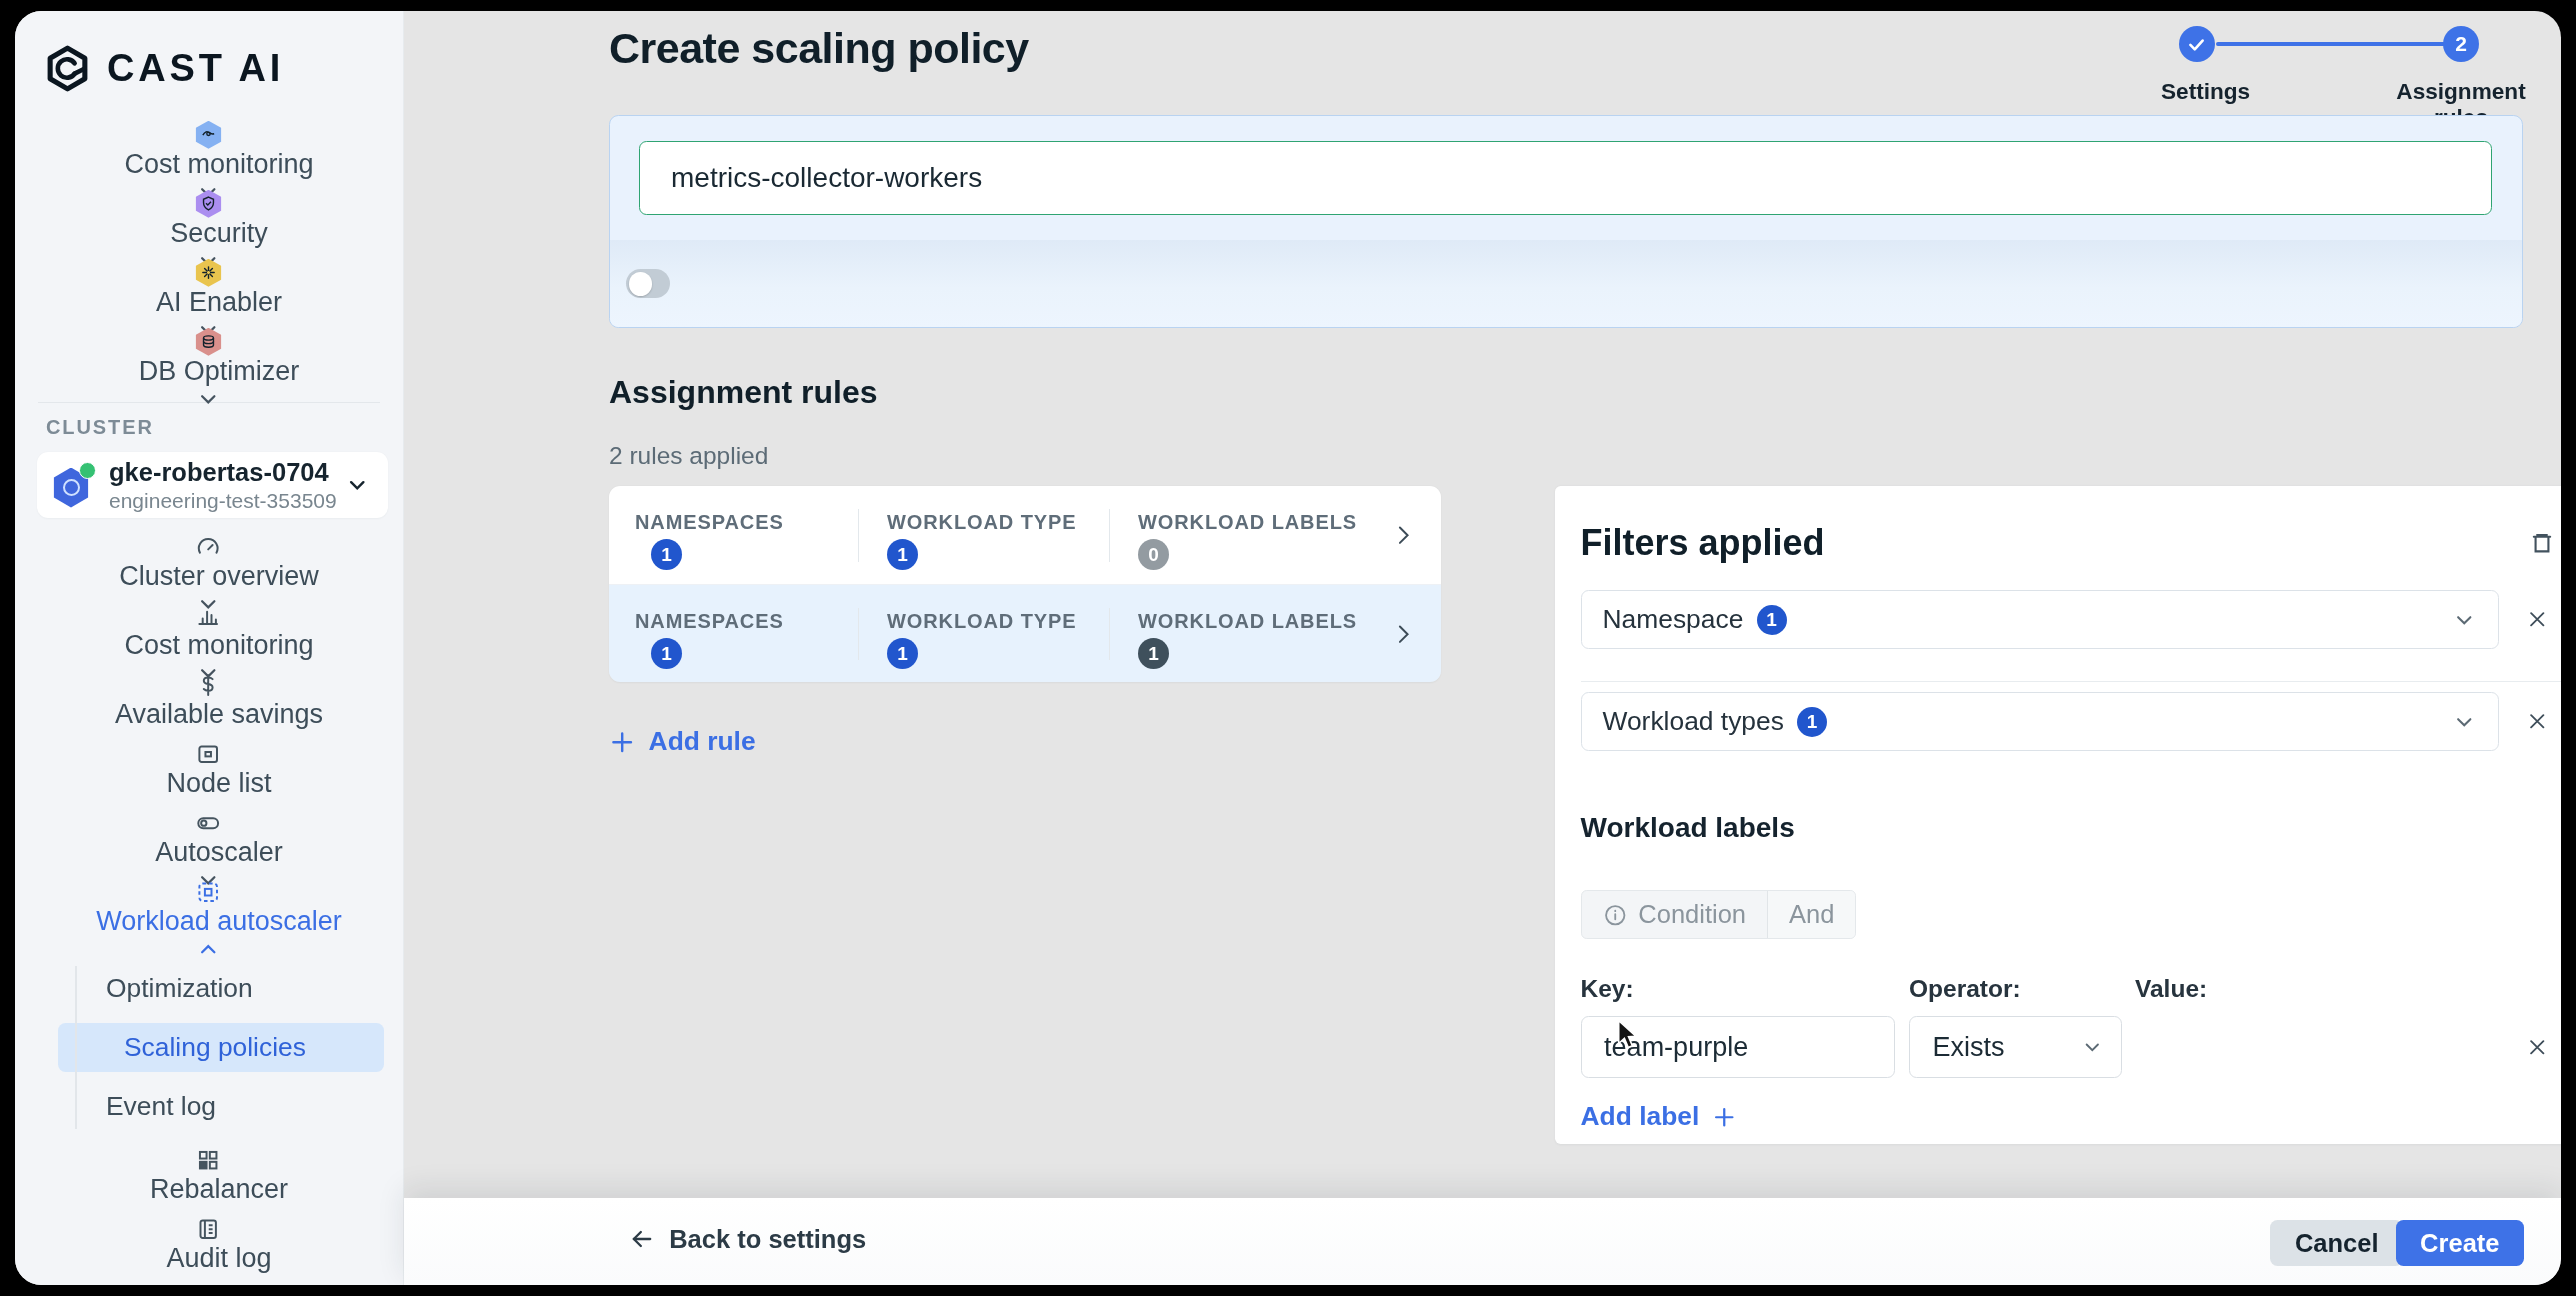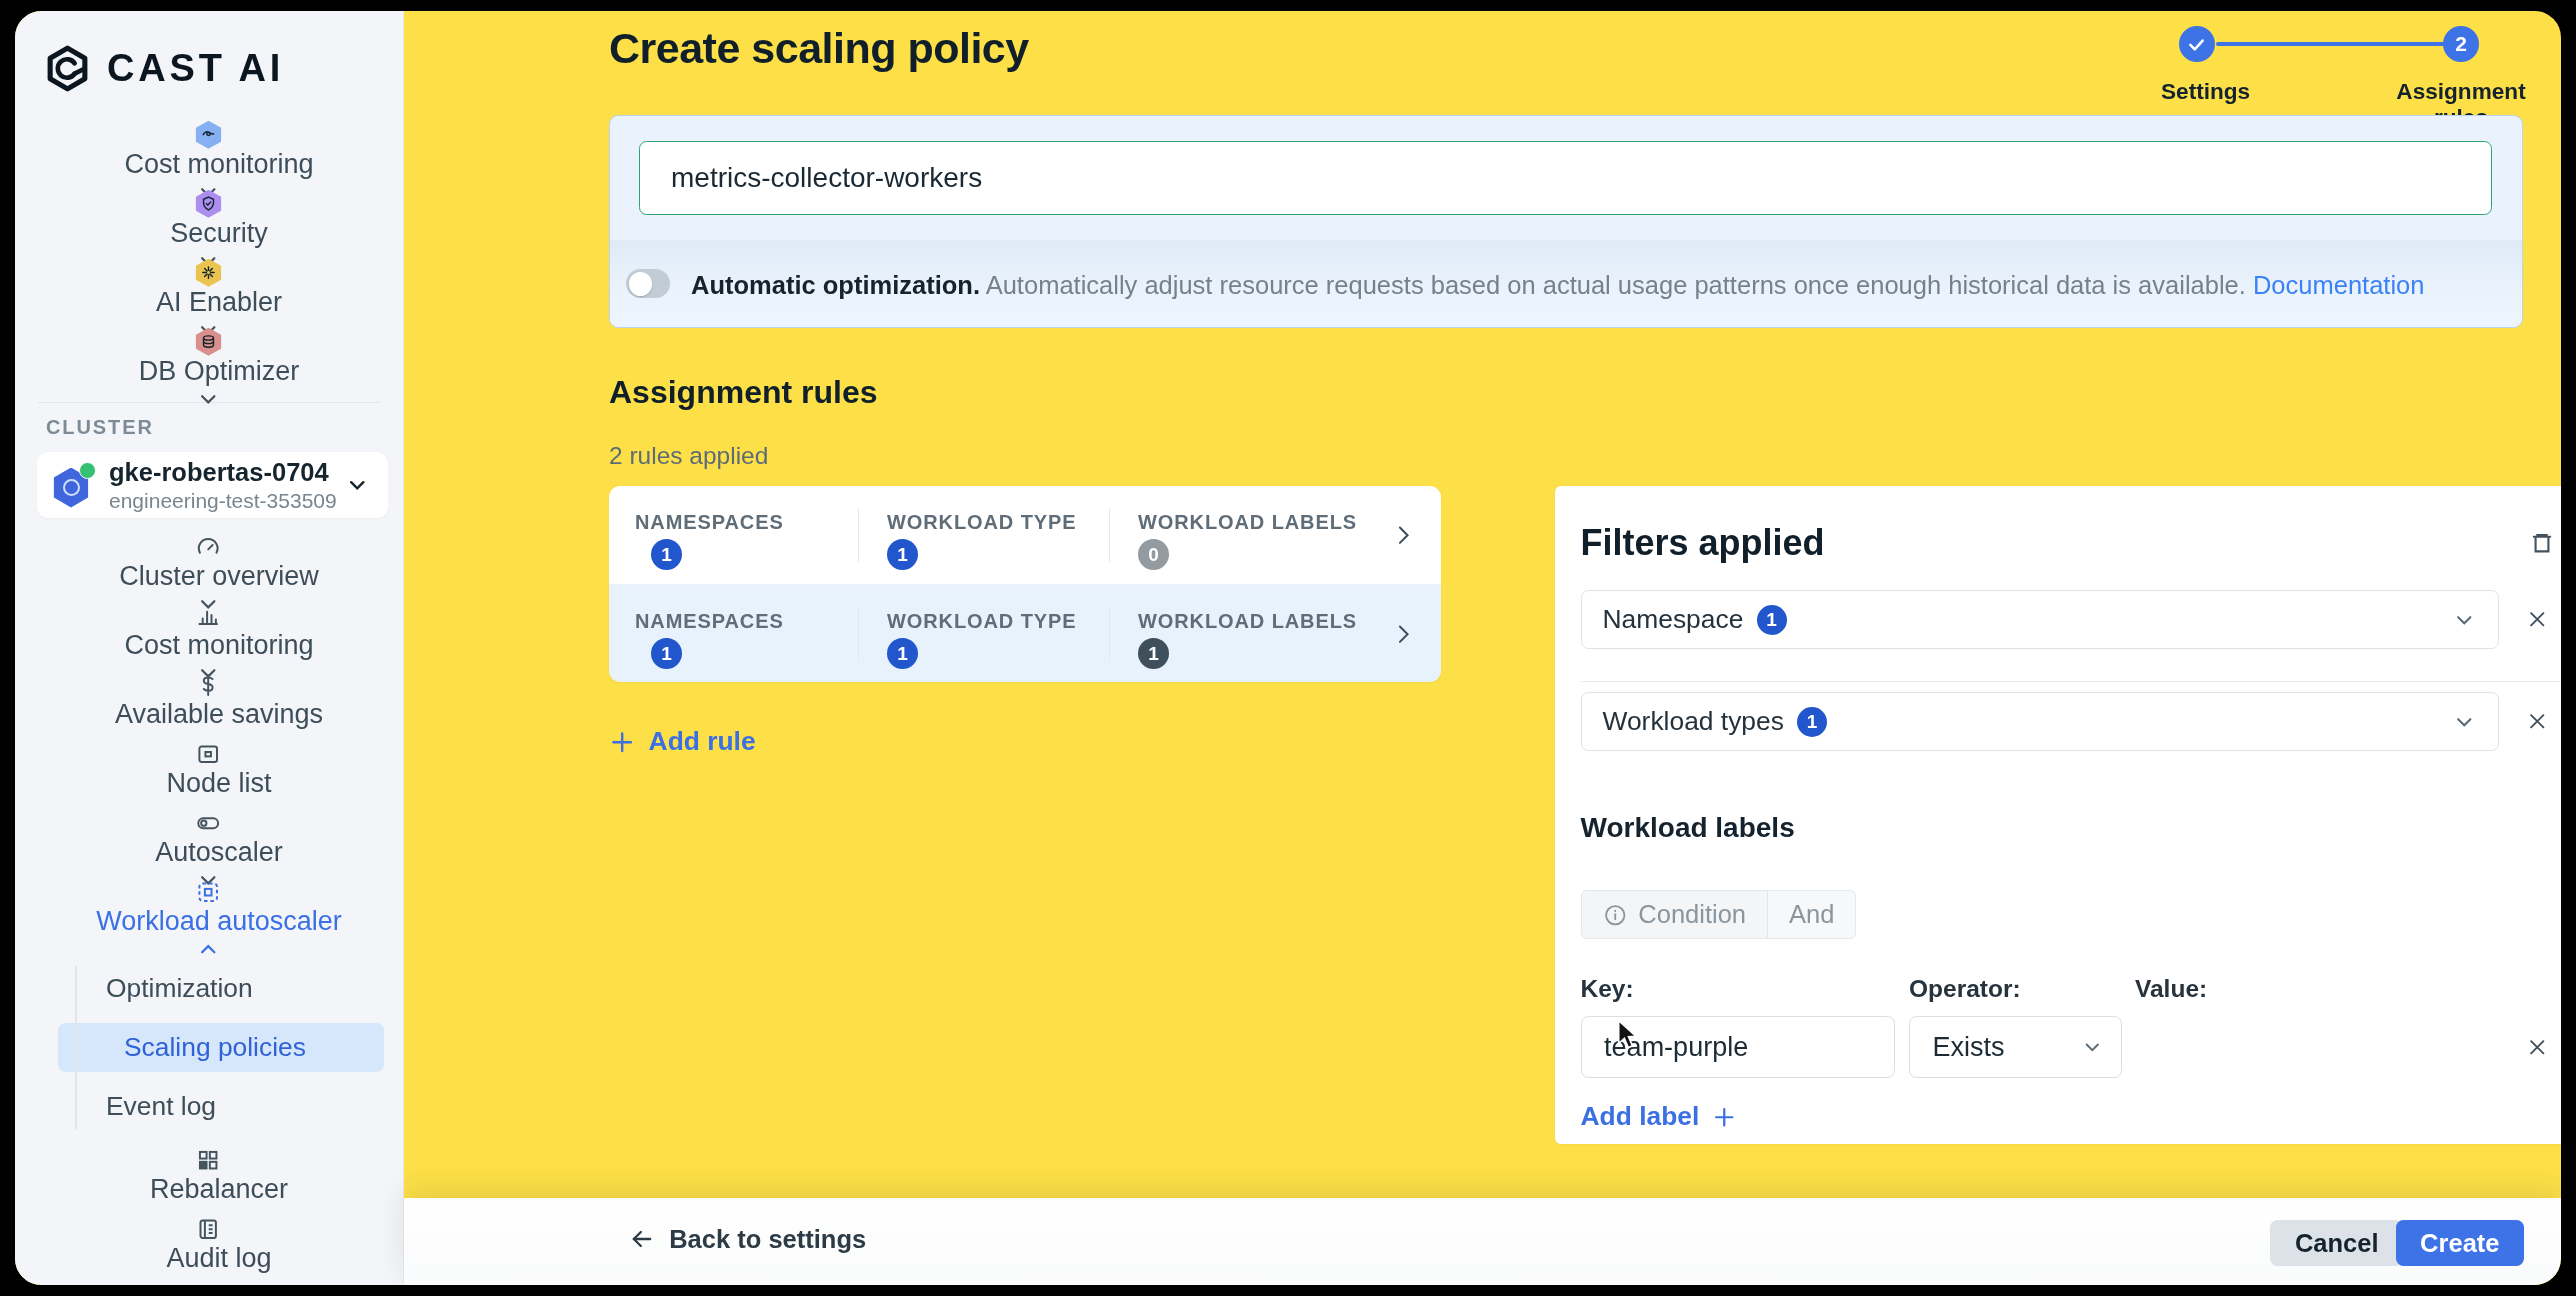--- a/index.html
+++ b/index.html
@@ -1,17 +1,17 @@
 <!DOCTYPE html>
 <html style="font-size:15px"><head>
 <meta charset="utf-8">
 <style>
   * { margin:0; padding:0; box-sizing:border-box; }
   html,body { width:2576px; height:1296px; background:#000; font-family:"Liberation Sans", sans-serif; }
-  .window { position:absolute; left:15px; top:11.3px; width:2546px; height:1274px; background:#fde047; border-radius:26.4px; overflow:hidden; }
+  .window { position:absolute; left:15px; top:11.3px; width:2546px; height:1274px; background:#e5e5e5; border-radius:26.4px; overflow:hidden; }
 
   
   .sidebar { position:absolute; left:0; top:0; bottom:0; width:389px; background:#f3f5f8; border-right:0.9px solid #e7ebee; }
   .logo-row { height:83px; padding:32px 0 0 28px; display:flex; align-items:center; gap:15px; }
   .logo-text { font-size:38px; font-weight:700; letter-spacing:3.8px; color:#0b1620; }
   .nav { margin-top:26.4px; }
   .nav-item { height:69px; display:flex; align-items:center; padding:0 31px 0 30px; cursor:pointer; color:#3d4d59;flex-direction:column; }
   .nav-item .hexicon { width:28px; height:31px; clip-path:polygon(50% 0,95% 25%,95% 75%,50% 100%,5% 75%,5% 25%); display:flex; align-items:center; justify-content:center; flex:0 0 28px; }
   .hex-blue{background:#85b1f2;} .hex-purple{background:#ab8ef0;} .hex-yellow{background:#e9c44e;} .hex-rose{background:#d9908c;}
   .nav-item .lbl { margin-left:21px; font-size:27px; flex:1; }
@@ -336,23 +336,20 @@
       <div class="step-label step-l1">Settings</div>
       <div class="step-label step-l2">Assignment rules</div>
     </div>
 
     <div class="blue-panel">
       <input class="name-input" type="text" value="metrics-collector-workers" style="">
       <div class="toggle-row">
         <div class="toggle">
             <div class="toggle-knob"></div>
           </div>
-        <div class="toggle-text">
-          <b>Automatic optimization.</b><span> Automatically adjust resource requests based on actual usage patterns once enough historical data is available. </span><span class="doc-link">Documentation</span>
-        </div>
       </div>
     </div>
 
     <div class="section-heading">Assignment rules</div>
     <div class="rules-count">2 rules applied</div>
 
     <div class="rules-list">
       <div class="rule-row">
         <span class="col-label cl1">NAMESPACES</span>
         <span class="col-label cl2">WORKLOAD TYPE</span>

